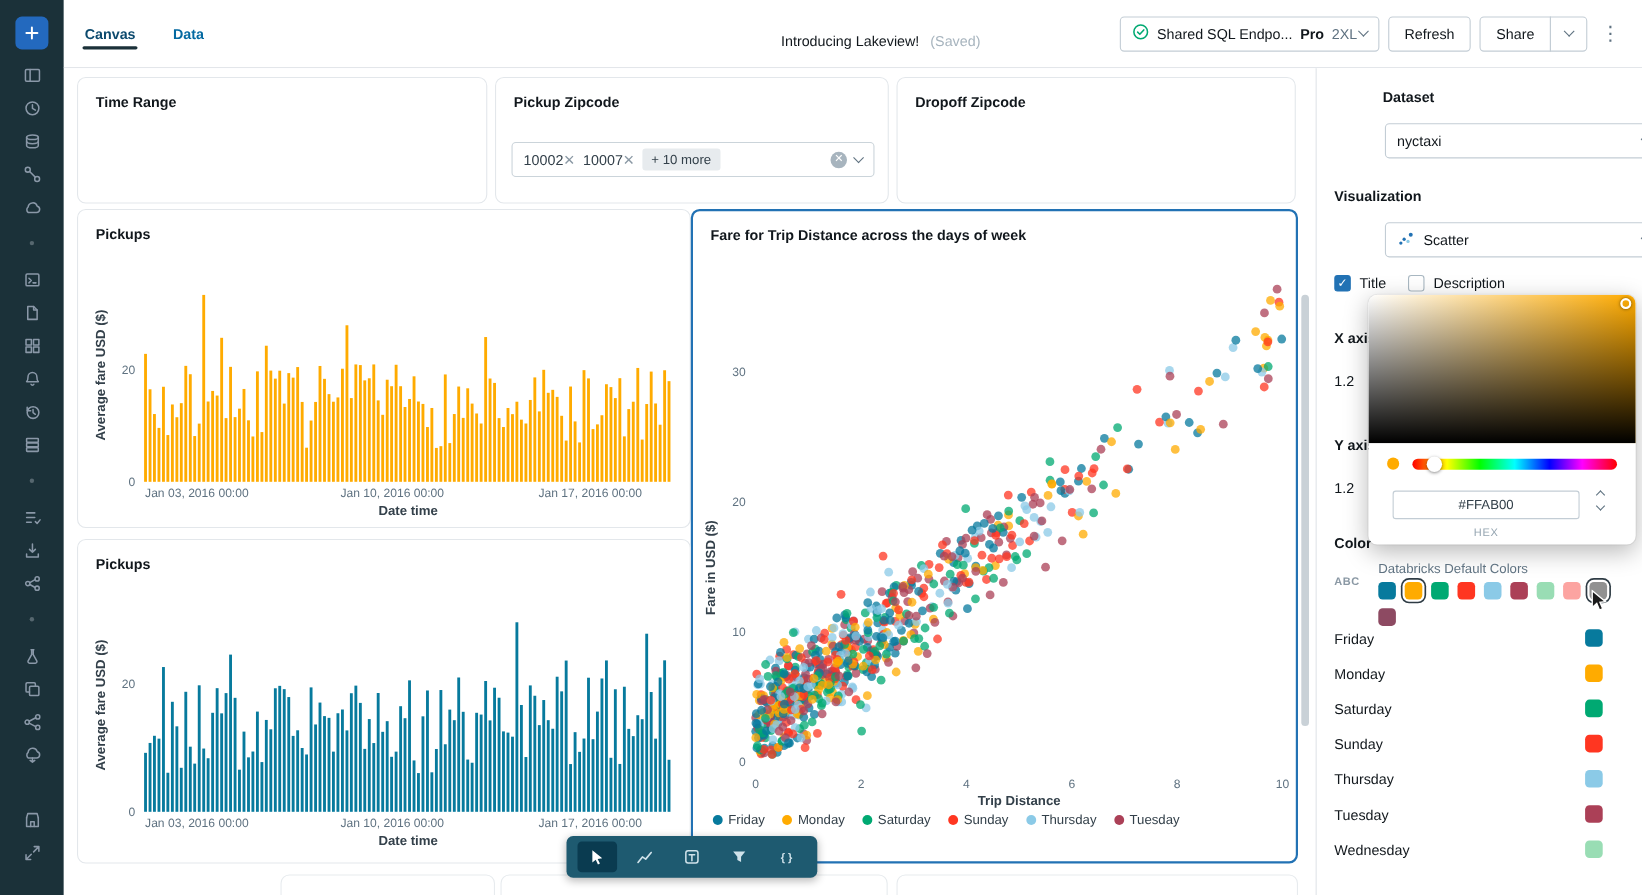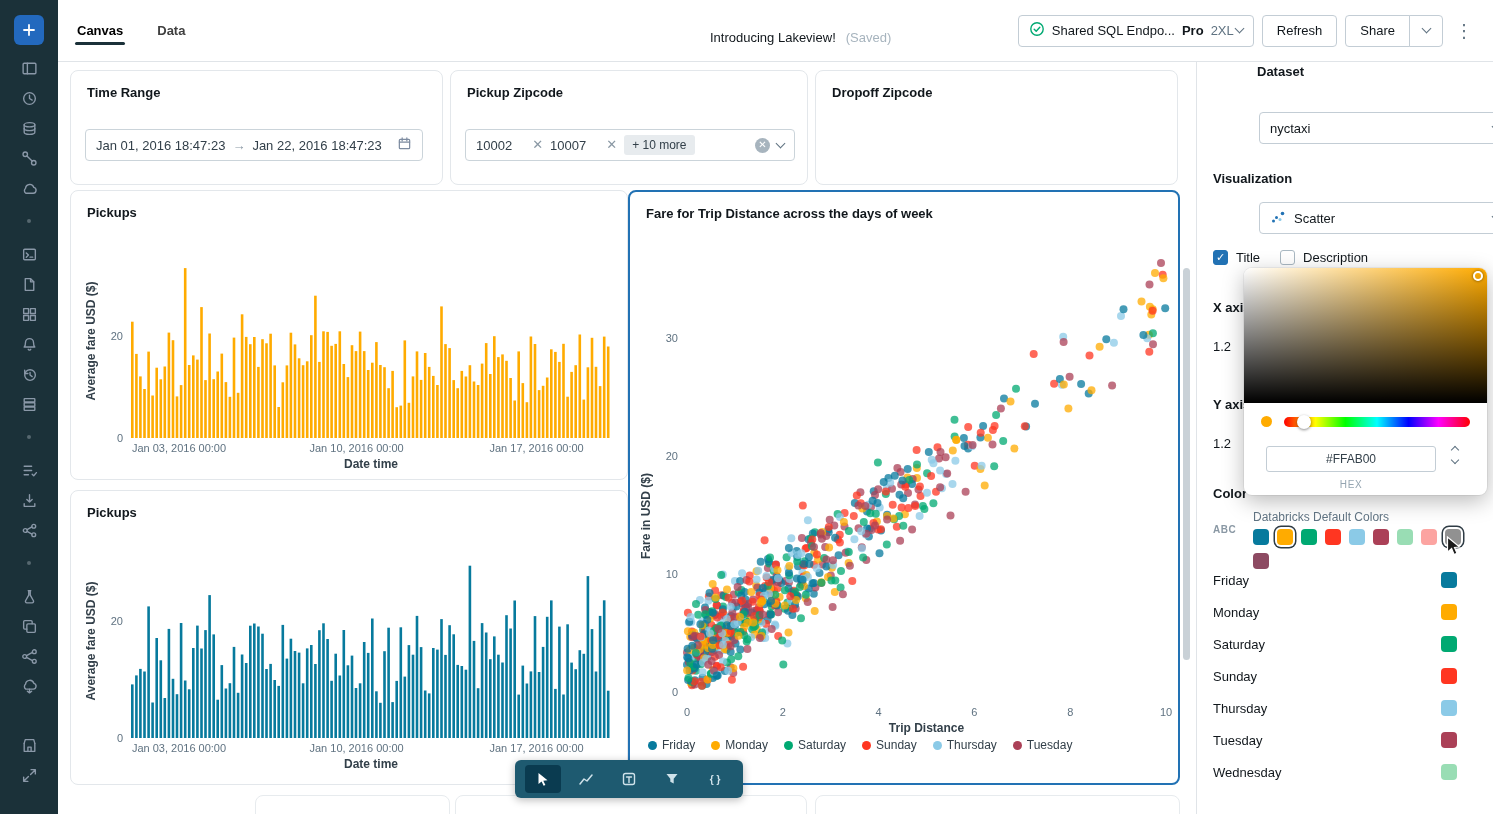--- a/index.html
+++ b/index.html
@@ -14,22 +14,22 @@
     align-items:center;justify-content:center;margin-bottom:8px;cursor:pointer;font-size:18px;}
   .sb-item{width:34px;height:30px;display:flex;align-items:center;justify-content:center;color:#8A98A8;cursor:pointer;}
   .sb-dot{width:4px;height:4px;border-radius:50%;background:#56676F;margin:16px 0;}
   .sb-spacer{flex:1;}
 
   
   .main{flex:1;display:flex;flex-direction:column;min-width:0;}
   .topbar{height:62px;background:#fff;border-bottom:1px solid #E0E4E8;display:flex;align-items:center;
     padding:0 16px 0 17px;position:relative;flex-shrink:0;}
   .tabs{display:flex;gap:30px;align-items:center;}
-  .tab{font-size:13px;font-weight:600;color:#404040;position:relative;cursor:pointer;padding:21px 2px;}
-  .tab.active{color:#000000;}
+  .tab{font-size:13px;font-weight:600;color:#0369a1;position:relative;cursor:pointer;padding:21px 2px;}
+  .tab.active{color:#0c4a6e;}
   .tab.active::after{content:"";position:absolute;left:0;right:0;bottom:14px;height:3px;border-radius:2px;background:#1B3139;}
   .title-group{position:absolute;left:652px;top:0;height:74px;display:flex;align-items:center;gap:10px;}
   .doc-title{font-size:13px;color:#11171C;}
   .save-status{font-size:13px;color:#A7B4BE;}
   .topbar-actions{margin-left:auto;display:flex;align-items:center;gap:8px;padding-left:43px;}
   .wh{display:flex;align-items:center;gap:7px;height:32px;border:1px solid #C3CDD5;border-radius:4px;
     padding:0 10px;font-size:13px;cursor:pointer;background:#fff;}
   .wh .tier{font-weight:700;}
   .wh .size{color:#5F7281;display:flex;align-items:center;gap:2px;}
   .btn{height:32px;border:1px solid #C3CDD5;border-radius:4px;background:#fff;font-size:13px;
@@ -45,21 +45,21 @@
   .content{flex:1;position:relative;background:#fff;}
   .canvas{position:absolute;left:0;top:0;width:1138px;height:752px;overflow:hidden;}
   .card{position:absolute;background:#fff;border:1px solid #E3E7EB;border-radius:8px;}
   .card.selected{border:2px solid #2272B4;}
   .card-title{position:absolute;left:16px;top:14px;font-size:13px;font-weight:700;color:#11171C;z-index:2;}
   .filter-control{position:absolute;left:14px;top:58px;height:32px;border:1px solid #CBD4DA;border-radius:4px;
     display:flex;align-items:center;padding:0 10px;font-size:13px;gap:7px;background:#fff;cursor:pointer;}
   .fc-text{color:#33404A;white-space:nowrap;}
   .fc-arrow{color:#8A98A4;}
   .fc-spacer{flex:1;}
-  .chip{display:flex;align-items:flex-start;gap:20px;color:#33404A;}
+  .chip{display:flex;align-items:center;gap:0;color:#33404A;}
   .chip-x{color:#8A98A4;font-size:13px;cursor:pointer;line-height:1;}
   .more-badge{background:#E7EBEE;border-radius:3px;padding:3px 8px;font-size:12px;color:#33404A;white-space:nowrap;}
   .clear-circle{width:15px;height:15px;border-radius:50%;background:#A7B4BE;color:#fff;font-size:10px;
     display:flex;align-items:center;justify-content:center;cursor:pointer;line-height:1;}
   .muted{color:#9AA7B2;}
   .chart-svg{position:absolute;left:0;top:0;z-index:1;}
   .legend{position:absolute;left:18px;top:546px;display:flex;gap:16px;align-items:center;
     font-size:12px;color:#33404A;z-index:2;}
   .legend-item{display:flex;align-items:center;gap:5px;cursor:pointer;}
   .legend-dot{width:9px;height:9px;border-radius:50%;}
@@ -295,30 +295,20 @@
         <div class="kebab">⋮</div>
       </div>
     </header>
 
     <div class="content">
 
       <div class="canvas">
 
         <div class="card" style="left:12px;top:8px;width:373px;height:115px;">
           <div class="card-title">Time Range</div>
-          <div class="filter-control" style="width:338px;">
-            <span class="fc-text">Jan 01, 2016 18:47:23</span>
-            <span class="fc-arrow">→</span>
-            <span class="fc-text">Jan 22, 2016 18:47:23</span>
-            <span class="fc-spacer"></span>
-            <span><svg width="15" height="15" viewBox="0 0 16 16" fill="none" stroke="#7D8CA0" stroke-width="1.3" stroke-linecap="round">
-                  <rect x="2.5" y="3.5" width="11" height="10" rx="1"></rect>
-                  <path d="M2.5 6.5h11M5.5 2v3M10.5 2v3"></path>
-                </svg></span>
-          </div>
         </div>
 
         <div class="card" style="left:392px;top:8px;width:358px;height:115px;">
           <div class="card-title">Pickup Zipcode</div>
           <div class="filter-control" style="width:330px;" id="pickup-control">
             <span class="chip">
                 <span>10002</span>
                 <span class="chip-x">✕</span>
               </span>
               <span class="chip">
@@ -1432,21 +1422,21 @@
               <svg width="18" height="16" viewBox="0 0 18 16">
                 <text x="9" y="11.5" text-anchor="middle" font-size="10" font-weight="700" fill="currentColor">{ }</text>
               </svg>
             </div>
           </div>
 
         <div class="scrollbar"></div>
       </div>
 
       <aside class="right-panel">
-        <div class="rp-label" style="top:2px;padding-left:44px;">Dataset</div>
+        <div class="rp-label" style="top:19px;padding-left:44px;">Dataset</div>
         <div class="panel-select" style="top:50px;">
           <span class="grow">nyctaxi</span>
           <span class="chev"></span>
         </div>
 
         <div class="rp-label" style="top:109px;">Visualization</div>
         <div class="panel-select" style="top:140px;">
           <span><svg width="16" height="16" viewBox="0 0 16 16">
                 <circle cx="3.5" cy="12" r="1.5" fill="#2272B4"></circle>
                 <circle cx="6.5" cy="8.5" r="1.5" fill="#2272B4"></circle>

